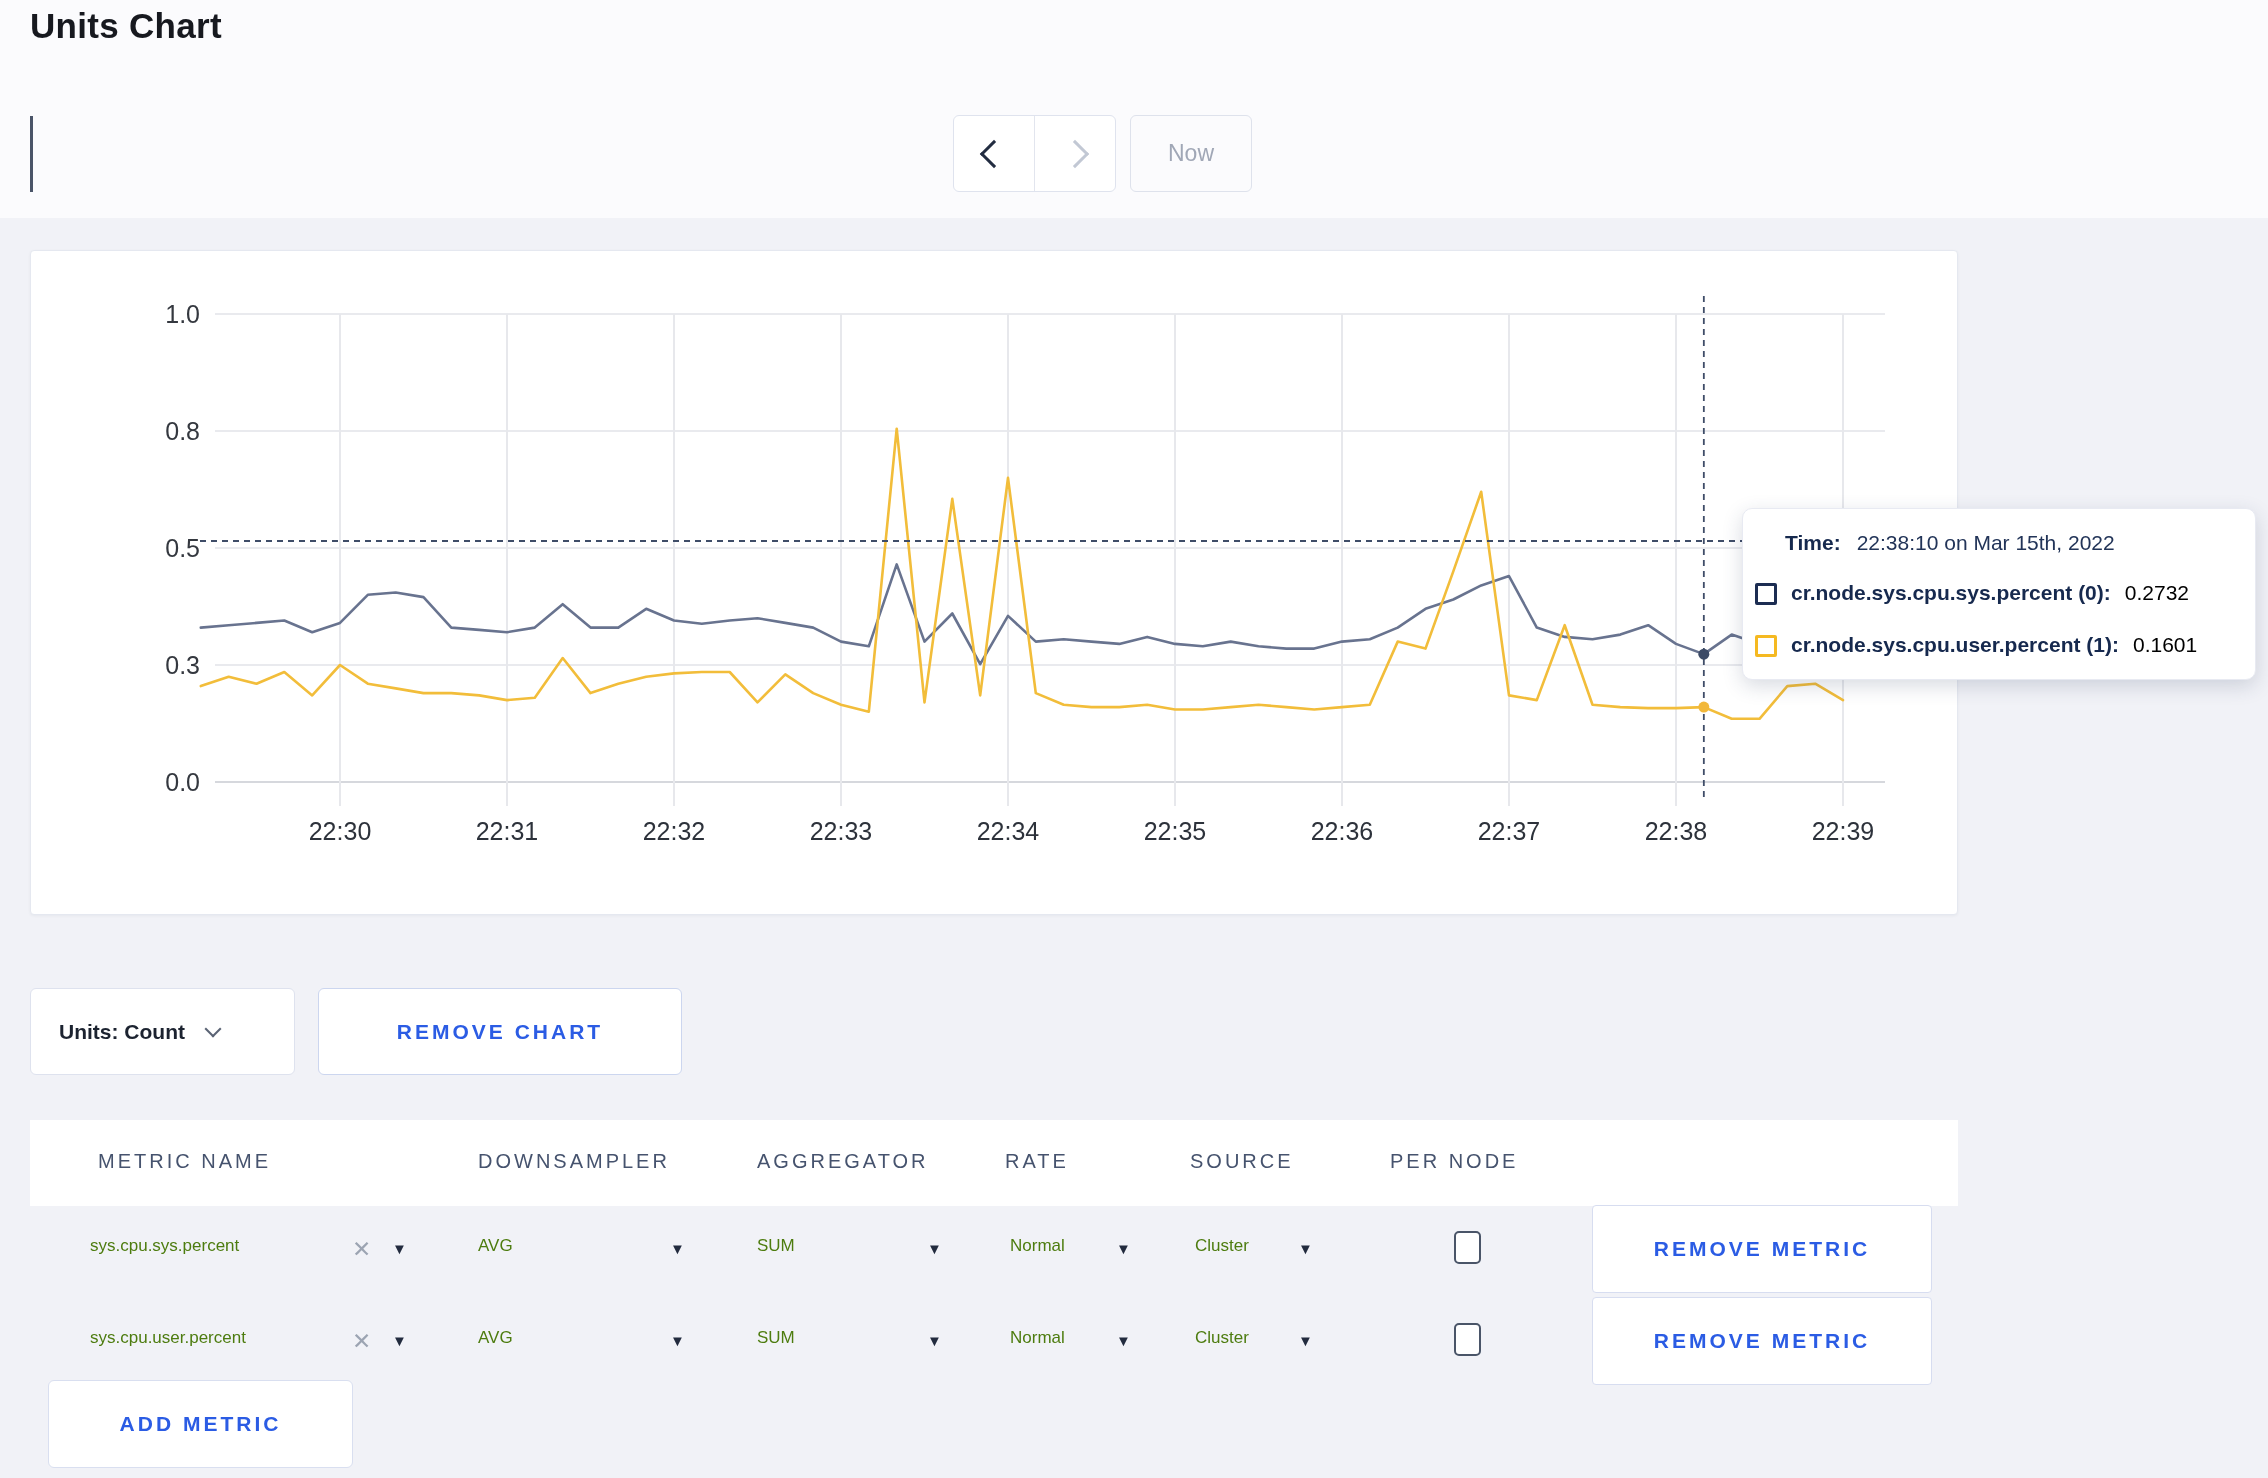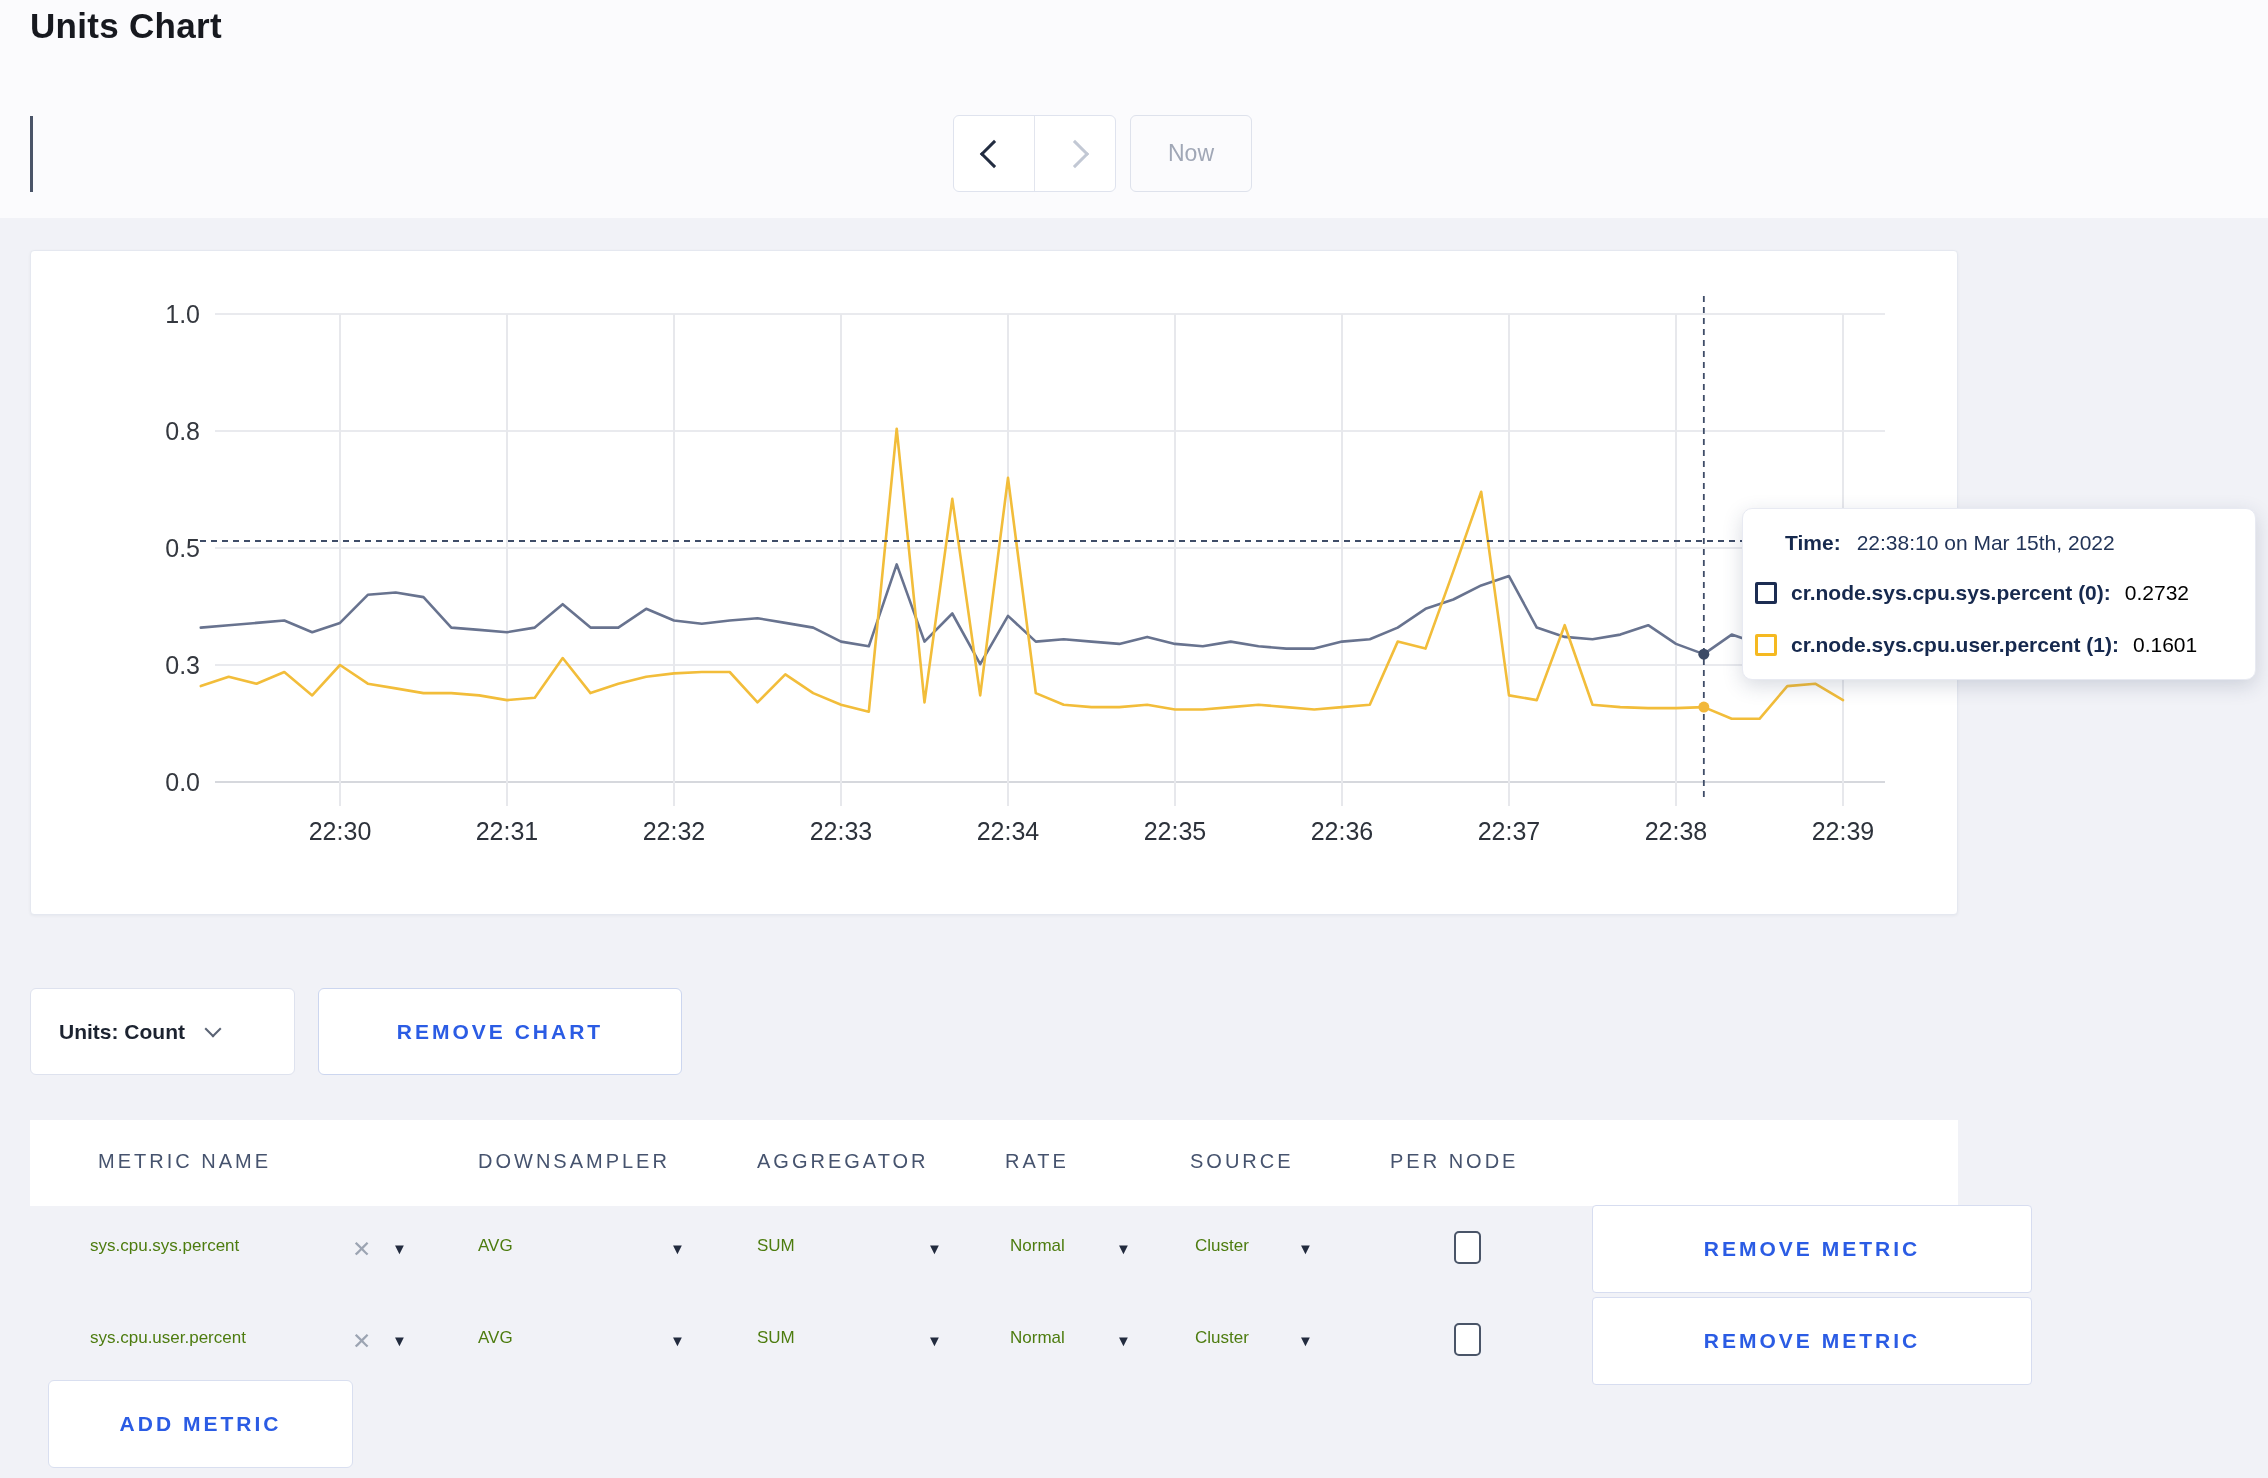--- a/index.html
+++ b/index.html
@@ -33,39 +33,39 @@
   .chart-card{left:30px;top:250px;width:1928px;height:665px;background:#fff;border:1px solid #e5e8f0;
               border-radius:4px;box-shadow:0 1px 3px rgba(50,60,90,.06)}
   #chart-svg{position:absolute;left:0;top:0;width:2268px;height:1478px;pointer-events:none;z-index:3}
   #chart-svg text{font-family:"Liberation Sans",sans-serif}
   
   .tooltip{left:1742px;top:508px;width:514px;height:172px;background:#fff;border:1px solid #e8eaf2;
            border-radius:10px;box-shadow:0 6px 20px rgba(40,55,90,.18);z-index:5}
   .tt-time{position:absolute;left:42px;top:22px;font-size:21px}
   .tt-time .lbl{font-weight:700;color:#16294e}
   .tt-time .val{color:#223458;margin-left:16px}
-  .tt-row{position:absolute;left:12px;display:flex;align-items:center;font-size:21px}
+  .tt-row{position:absolute;left:12px;display:flex;align-items:flex-end;font-size:21px}
   .tt-row .sq{width:16px;height:16px;border:3.5px solid #000;border-radius:2px;background:#fff}
   .tt-row .lbl{font-weight:700;color:#16294e;margin-left:14px}
   .tt-row .val{color:#000000;margin-left:14px}
   
   .units-box{left:30px;top:988px;width:265px;height:87px;background:#fff;border:1.5px solid #dee2ee;
              border-radius:6px;display:flex;align-items:center;cursor:pointer}
   .units-box .txt{margin-left:28px;font-size:21px;font-weight:700;color:#1c2330}
   .units-box .chev{width:10px;height:10px;border-width:2px;margin-left:22px;margin-top:-6px}
   .remove-chart{left:318px;top:988px;width:364px;height:87px}
   
   .table-head{left:30px;top:1120px;width:1928px;height:86px;background:#fff}
   .th{position:absolute;top:30px;font-size:20px;letter-spacing:3px;color:#46536e;font-weight:500}
   .metric-row{left:30px;width:1928px;height:92px}
   .cell{position:absolute;font-size:17px;color:#4d7c0f;top:31px}
   .x-icon{color:#9ca4b2;font-size:23px}
   .tri{font-size:15px;color:#222b3e}
   .checkbox{position:absolute;width:23px;height:29px;border:2px solid #4a5568;border-radius:5px;background:#fff;top:26px;cursor:pointer}
-  .remove-metric{width:440px;height:88px;background:#fff;border:1.5px solid #d7ddf0;border-radius:4px}
+  .remove-metric{width:340px;height:88px;background:#fff;border:1.5px solid #d7ddf0;border-radius:4px}
   .add-metric{left:48px;top:1380px;width:305px;height:88px;border-color:#d9dff0}
 </style>
 </head>
 <body>
 
 <div class="abs header-band">
   <div class="abs page-title">Units Chart</div>
   <div class="abs left-rule"></div>
 
 

